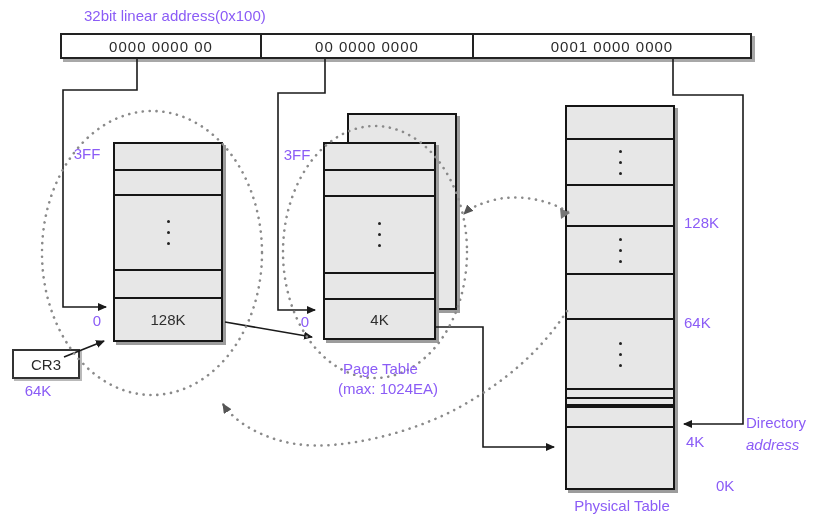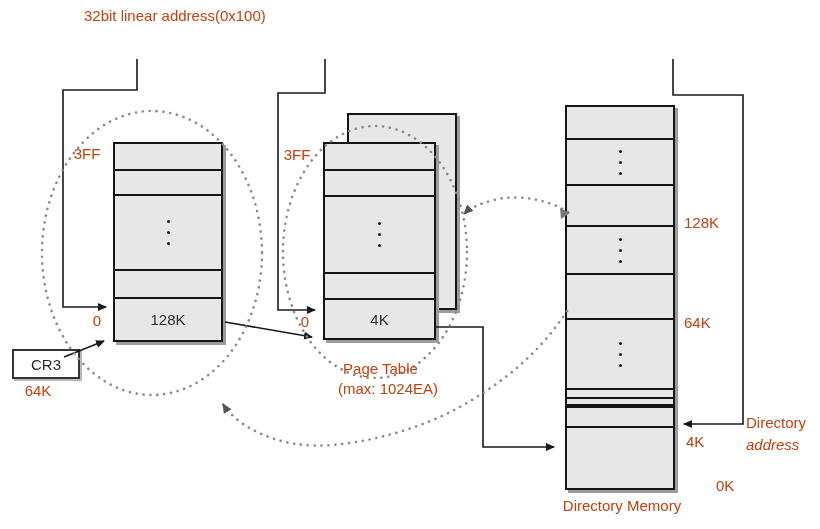--- a/index.html
+++ b/index.html
@@ -1,21 +1,21 @@
 <!DOCTYPE html>
 <html><head>
 <meta charset="utf-8">
 <style>
   html,body{margin:0;padding:0;background:#fff;}
   #stage{
     position:relative;width:820px;height:529px;background:#ffffff;overflow:hidden;
     font-family:"Liberation Sans", sans-serif;color:#2b2b2b;
   }
   .abs{position:absolute;}
-  .txt{font-size:15px;line-height:18px;white-space:nowrap;color:#c2410c;}
+  .txt{font-size:15px;line-height:18px;white-space:nowrap;color:#8b5cf6;}
   .ctr{text-align:center;}
   .rgt{text-align:center;}
 
   
   #addr-box{
     left:60px;top:33px;width:692px;height:26px;display:flex;
     background:#fff;border:2px solid #222;box-shadow:3px 3px 0 #a8a8a8;box-sizing:border-box;z-index:2;
   }
   .addr-seg{display:flex;align-items:center;justify-content:center;font-size:15px;letter-spacing:1px;}
   .addr-seg+.addr-seg{border-left:2px solid #222;}
@@ -49,20 +49,25 @@
   svg#overlay{position:absolute;left:0;top:0;z-index:5;pointer-events:none;}
   .lbl{z-index:6;}
 </style>
 </head>
 <body>
 
 <div id="stage">
 
   <div class="abs txt lbl" style="left:84px;top:7px;">32bit linear address(0x100)</div>
 
+  <div id="addr-box" class="abs">
+    <div id="seg1" class="addr-seg">0000 0000 00</div>
+    <div id="seg2" class="addr-seg">00 0000 0000</div>
+    <div id="seg3" class="addr-seg">0001 0000 0000</div>
+  </div>
 
   <div id="pd-table" class="abs etable">
     <div class="erow bline" style="height:27px;"></div>
     <div class="erow bline" style="height:25px;"></div>
     <div class="erow bline" style="height:75px;">
       <span class="vdots">
           <i></i>
           <i></i>
           <i></i>
         </span>
@@ -120,21 +125,21 @@
     <div class="erow bline" style="height:9px;"></div>
     <div class="erow bline" style="height:7px;"></div>
     <div class="erow bline" style="height:2px;background:#b9b9b9;"></div>
     <div class="erow bline" style="height:20px;"></div>
     <div class="erow" style="flex:1;"></div>
   </div>
   <div class="abs txt lbl" style="left:684px;top:214px;">128K</div>
   <div class="abs txt lbl" style="left:684px;top:314px;">64K</div>
   <div class="abs txt lbl" style="left:686px;top:433px;">4K</div>
   <div class="abs txt lbl" style="left:716px;top:477px;">0K</div>
-  <div class="abs txt ctr lbl" style="left:552px;top:497px;width:140px;">Directory Memory</div>
+  <div class="abs txt ctr lbl" style="left:552px;top:497px;width:140px;">Physical Table</div>
 
   <div class="abs txt lbl" style="left:746px;top:414px;">Directory</div>
   <div class="abs txt lbl" style="left:746px;top:436px;font-style:italic;">address</div>
 
   <div id="cr3-box" class="abs">
     <span>CR3</span>
   </div>
   <div class="abs txt ctr lbl" style="left:14px;top:382px;width:48px;">64K</div>
 
   <svg id="overlay" width="820" height="529" viewBox="0 0 820 529">

